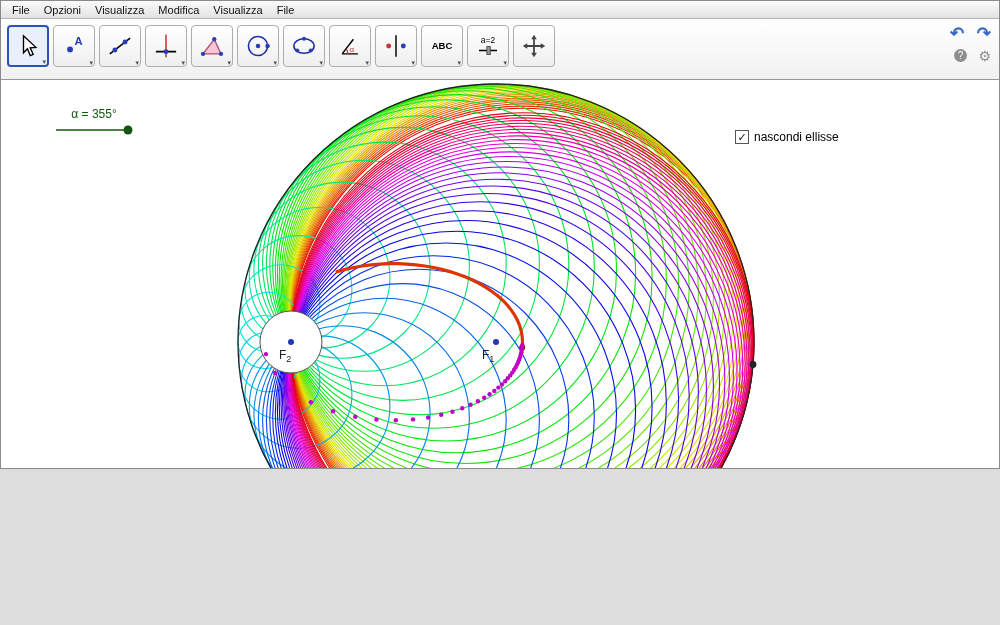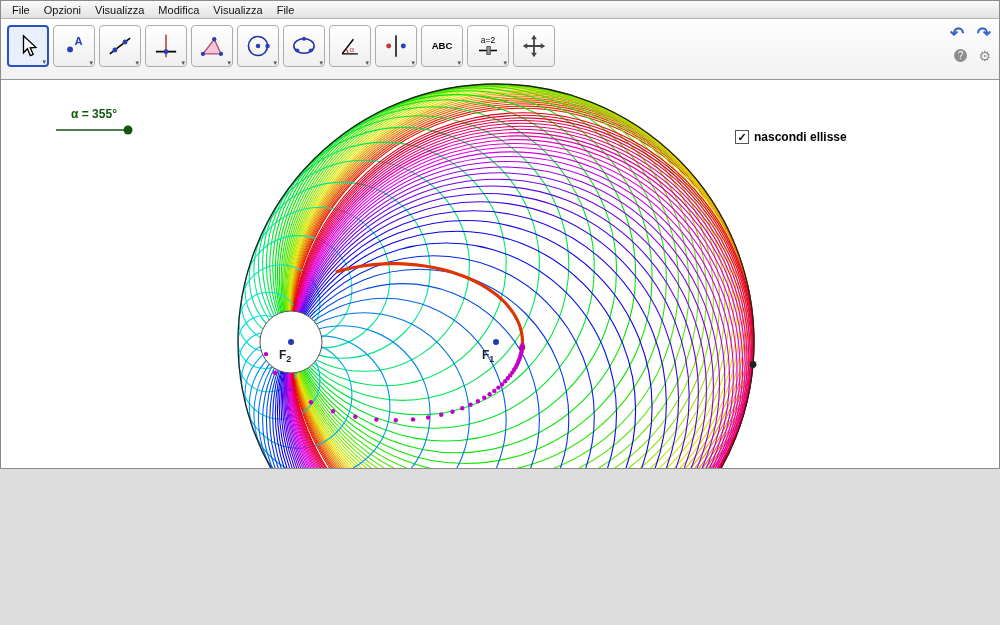--- a/index.html
+++ b/index.html
@@ -18,21 +18,21 @@
   .tool.sel{border:2px solid #2a52be;background:#e9f0fb;}
   .tool svg{position:absolute;left:50%;top:50%;transform:translate(-50%,-50%);}
   .tool .arrow{position:absolute;right:1px;bottom:0;font-size:7px;color:#555;line-height:7px;}
   .navright{position:absolute;right:8px;top:6px;text-align:right;}
   .undo,.redo{display:inline-block;font-size:17px;font-weight:bold;color:#3a66c4;margin-left:8px;cursor:pointer;line-height:18px;}
   .nav2{margin-top:3px;}
   .help{display:inline-block;width:13px;height:13px;border-radius:50%;background:#8d8d8d;color:#fff;
         font-size:10px;line-height:13px;text-align:center;margin-right:7px;cursor:pointer;vertical-align:middle;}
   .gear{display:inline-block;font-size:14px;color:#8d8d8d;cursor:pointer;vertical-align:middle;line-height:14px;}
   
-  .canvas{position:relative;height:544px;background:#fff;font-weight:bold;}
+  .canvas{position:relative;height:544px;background:#fff;}
   #geo{position:absolute;left:0;top:0;}
   .chk{position:absolute;left:734px;top:50px;display:flex;align-items:center;font-size:12px;color:#000;cursor:pointer;}
   .chk .box{width:12px;height:12px;border:1px solid #555;background:#fff;margin-right:5px;
             font-size:11px;line-height:12px;text-align:center;color:#111;}
   .play{position:absolute;left:6px;bottom:4px;width:16px;height:16px;border:1px solid #888;background:#fafafa;
         font-size:10px;line-height:15px;text-align:center;color:#444;cursor:pointer;}
 </style>
 </head>
 <body>
 

